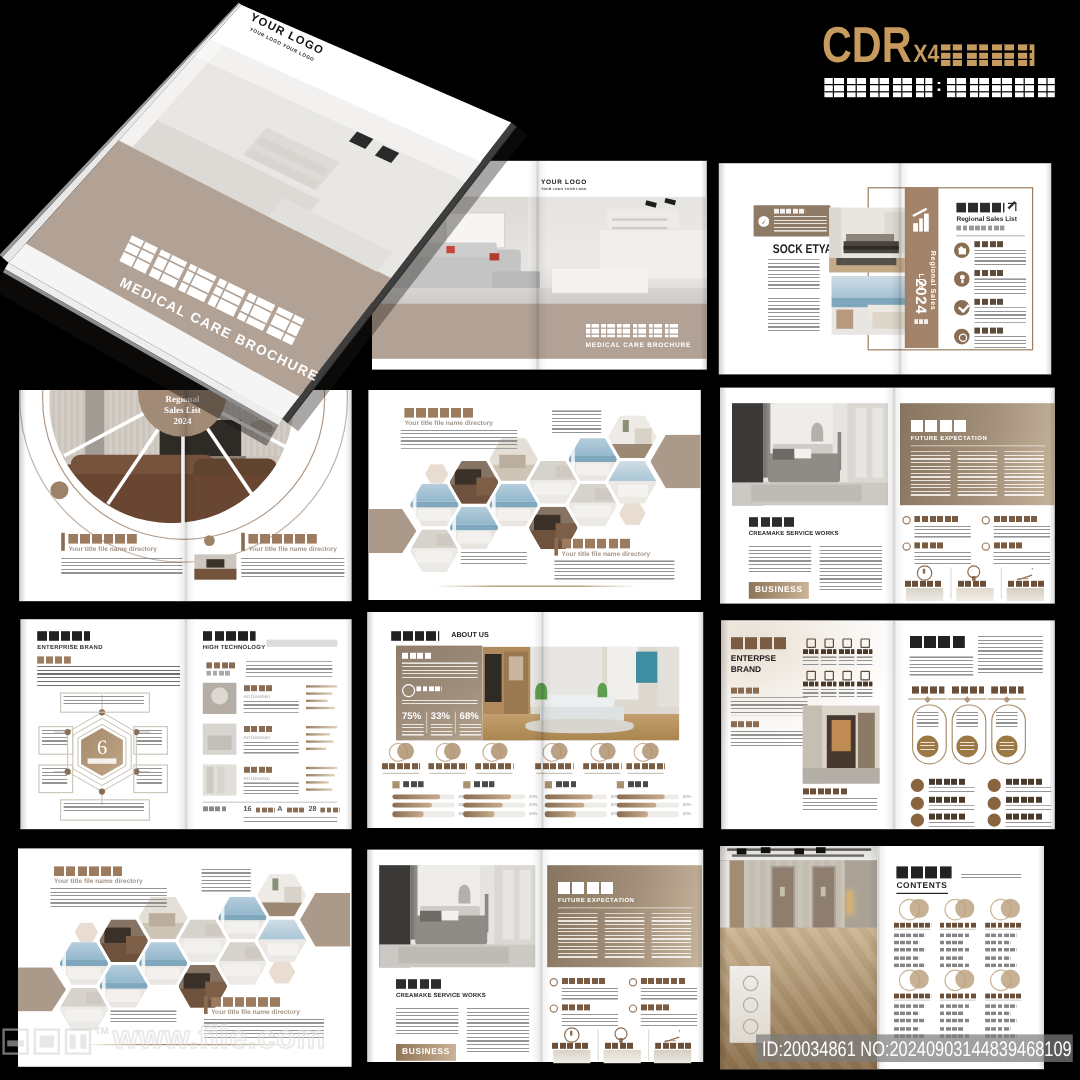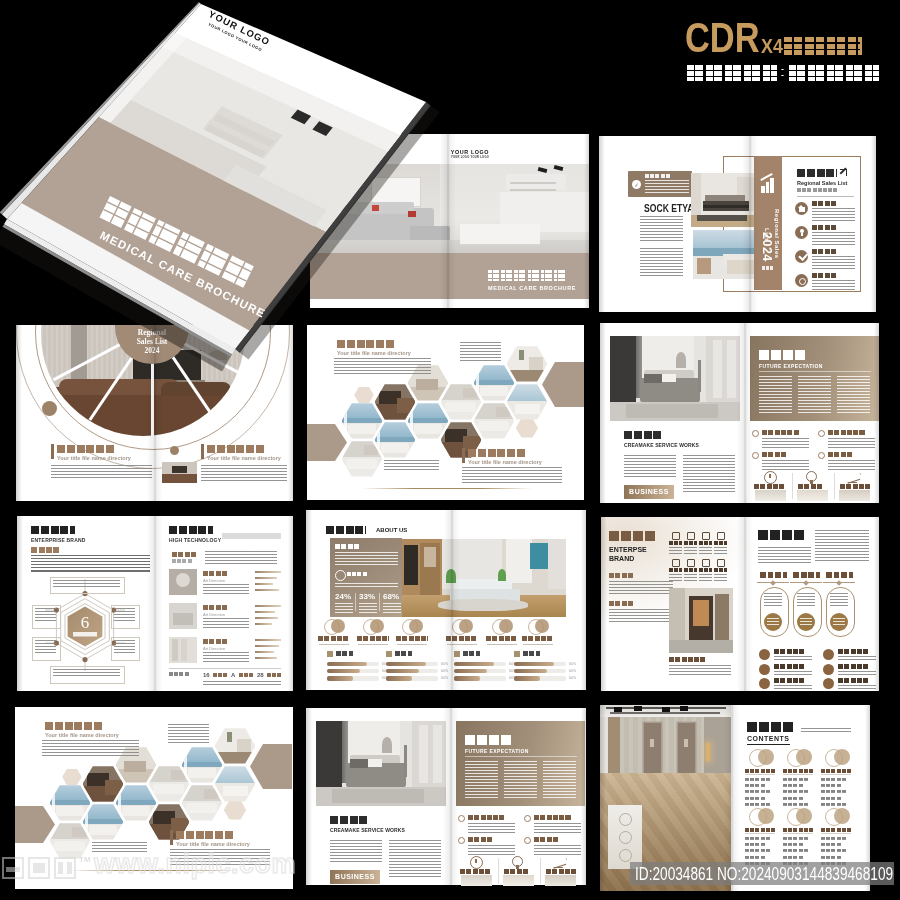--- a/index.html
+++ b/index.html
@@ -536,21 +536,21 @@
 <div class="sp" id="s7" style="left:306px;top:510px;width:280px;height:180px">
   <div class="z8 a" style="left:20px;top:16px;width:40px;--c:#222"></div>
   <div class="a" style="left:70px;top:17px;font-size:6px;font-weight:bold;color:#222">ABOUT US</div>
 
   <div class="a" style="left:24px;top:28px;width:72px;height:79px;background:linear-gradient(150deg,#8e7c6a,#a08f7c 60%,#b2a18c)">
     <div class="z5 a" style="left:5px;top:6px;width:25px;--c:#fff"></div>
     <div class="pw a" style="left:5px;top:14px;width:63px;height:13px"></div>
     <div class="a" style="left:5px;top:32px;width:9px;height:9px;border:1px solid #fff;border-radius:50%"></div>
     <div class="z4 a" style="left:17px;top:34px;width:21px;--c:#fff"></div>
     <div class="pw a" style="left:5px;top:45px;width:63px;height:6px"></div>
-    <div class="a" style="left:5px;top:54px;font-size:8px;font-weight:bold;color:#fff">24%</div>
+    <div class="a" style="left:5px;top:54px;font-size:8px;font-weight:bold;color:#fff">75%</div>
     <div class="a" style="left:29px;top:54px;font-size:8px;font-weight:bold;color:#fff">33%</div>
     <div class="a" style="left:53px;top:54px;font-size:8px;font-weight:bold;color:#fff">68%</div>
     <div class="a" style="left:25px;top:55px;width:1px;height:18px;background:rgba(255,255,255,.5)"></div>
     <div class="a" style="left:49px;top:55px;width:1px;height:18px;background:rgba(255,255,255,.5)"></div>
     <div class="pw a" style="left:5px;top:65px;width:18px;height:10px"></div>
     <div class="pw a" style="left:29px;top:65px;width:18px;height:10px"></div>
     <div class="pw a" style="left:53px;top:65px;width:18px;height:10px"></div>
   </div>
 
   <div class="a" style="left:96px;top:29px;width:164px;height:78px;background:#ddd8d0;overflow:hidden">
@@ -1092,17 +1092,17 @@
 
 <div class="a" style="left:2px;top:855px;width:300px;height:34px;opacity:.9">
   <span style="position:absolute;left:0;top:2px;width:22px;height:22px;border:2.5px solid rgba(210,210,210,.6);box-sizing:border-box"></span>
   <span style="position:absolute;left:4px;top:12px;width:14px;height:5px;background:rgba(210,210,210,.6)"></span>
   <span style="position:absolute;left:26px;top:2px;width:22px;height:22px;border:2.5px solid rgba(210,210,210,.6);box-sizing:border-box"></span>
   <span style="position:absolute;left:31px;top:8px;width:12px;height:10px;background:rgba(210,210,210,.6)"></span>
   <span style="position:absolute;left:52px;top:2px;width:22px;height:22px;border:2.5px solid rgba(210,210,210,.6);box-sizing:border-box"></span>
   <span style="position:absolute;left:56px;top:7px;width:5px;height:12px;background:rgba(210,210,210,.6)"></span>
   <span style="position:absolute;left:65px;top:7px;width:5px;height:12px;background:rgba(210,210,210,.6)"></span>
   <span style="position:absolute;left:77px;top:0;font-size:8px;color:rgba(215,215,215,.85);font-weight:bold">TM</span>
-  <span style="position:absolute;left:92px;top:-6px;font-size:27px;font-weight:bold;letter-spacing:.5px;color:rgba(235,235,235,.22);-webkit-text-stroke:1.4px rgba(222,222,222,.72)">www.nipic.com</span>
+  <span style="position:absolute;left:92px;top:-6px;font-size:27px;font-weight:bold;letter-spacing:.5px;color:rgba(235,235,235,.22);-webkit-text-stroke:1.4px rgba(222,222,222,.72)">www.file.com</span>
 </div>
 
 <div class="a" style="left:630px;top:862px;width:264px;height:23px;background:rgba(125,125,125,.72)"></div>
 <div class="a" style="left:635px;top:864px;font-size:17.5px;color:#fff;white-space:nowrap;transform:scale(.78,1);transform-origin:0 0">ID:20034861 NO:20240903144839468109</div>
 </div>
 </body></html>

